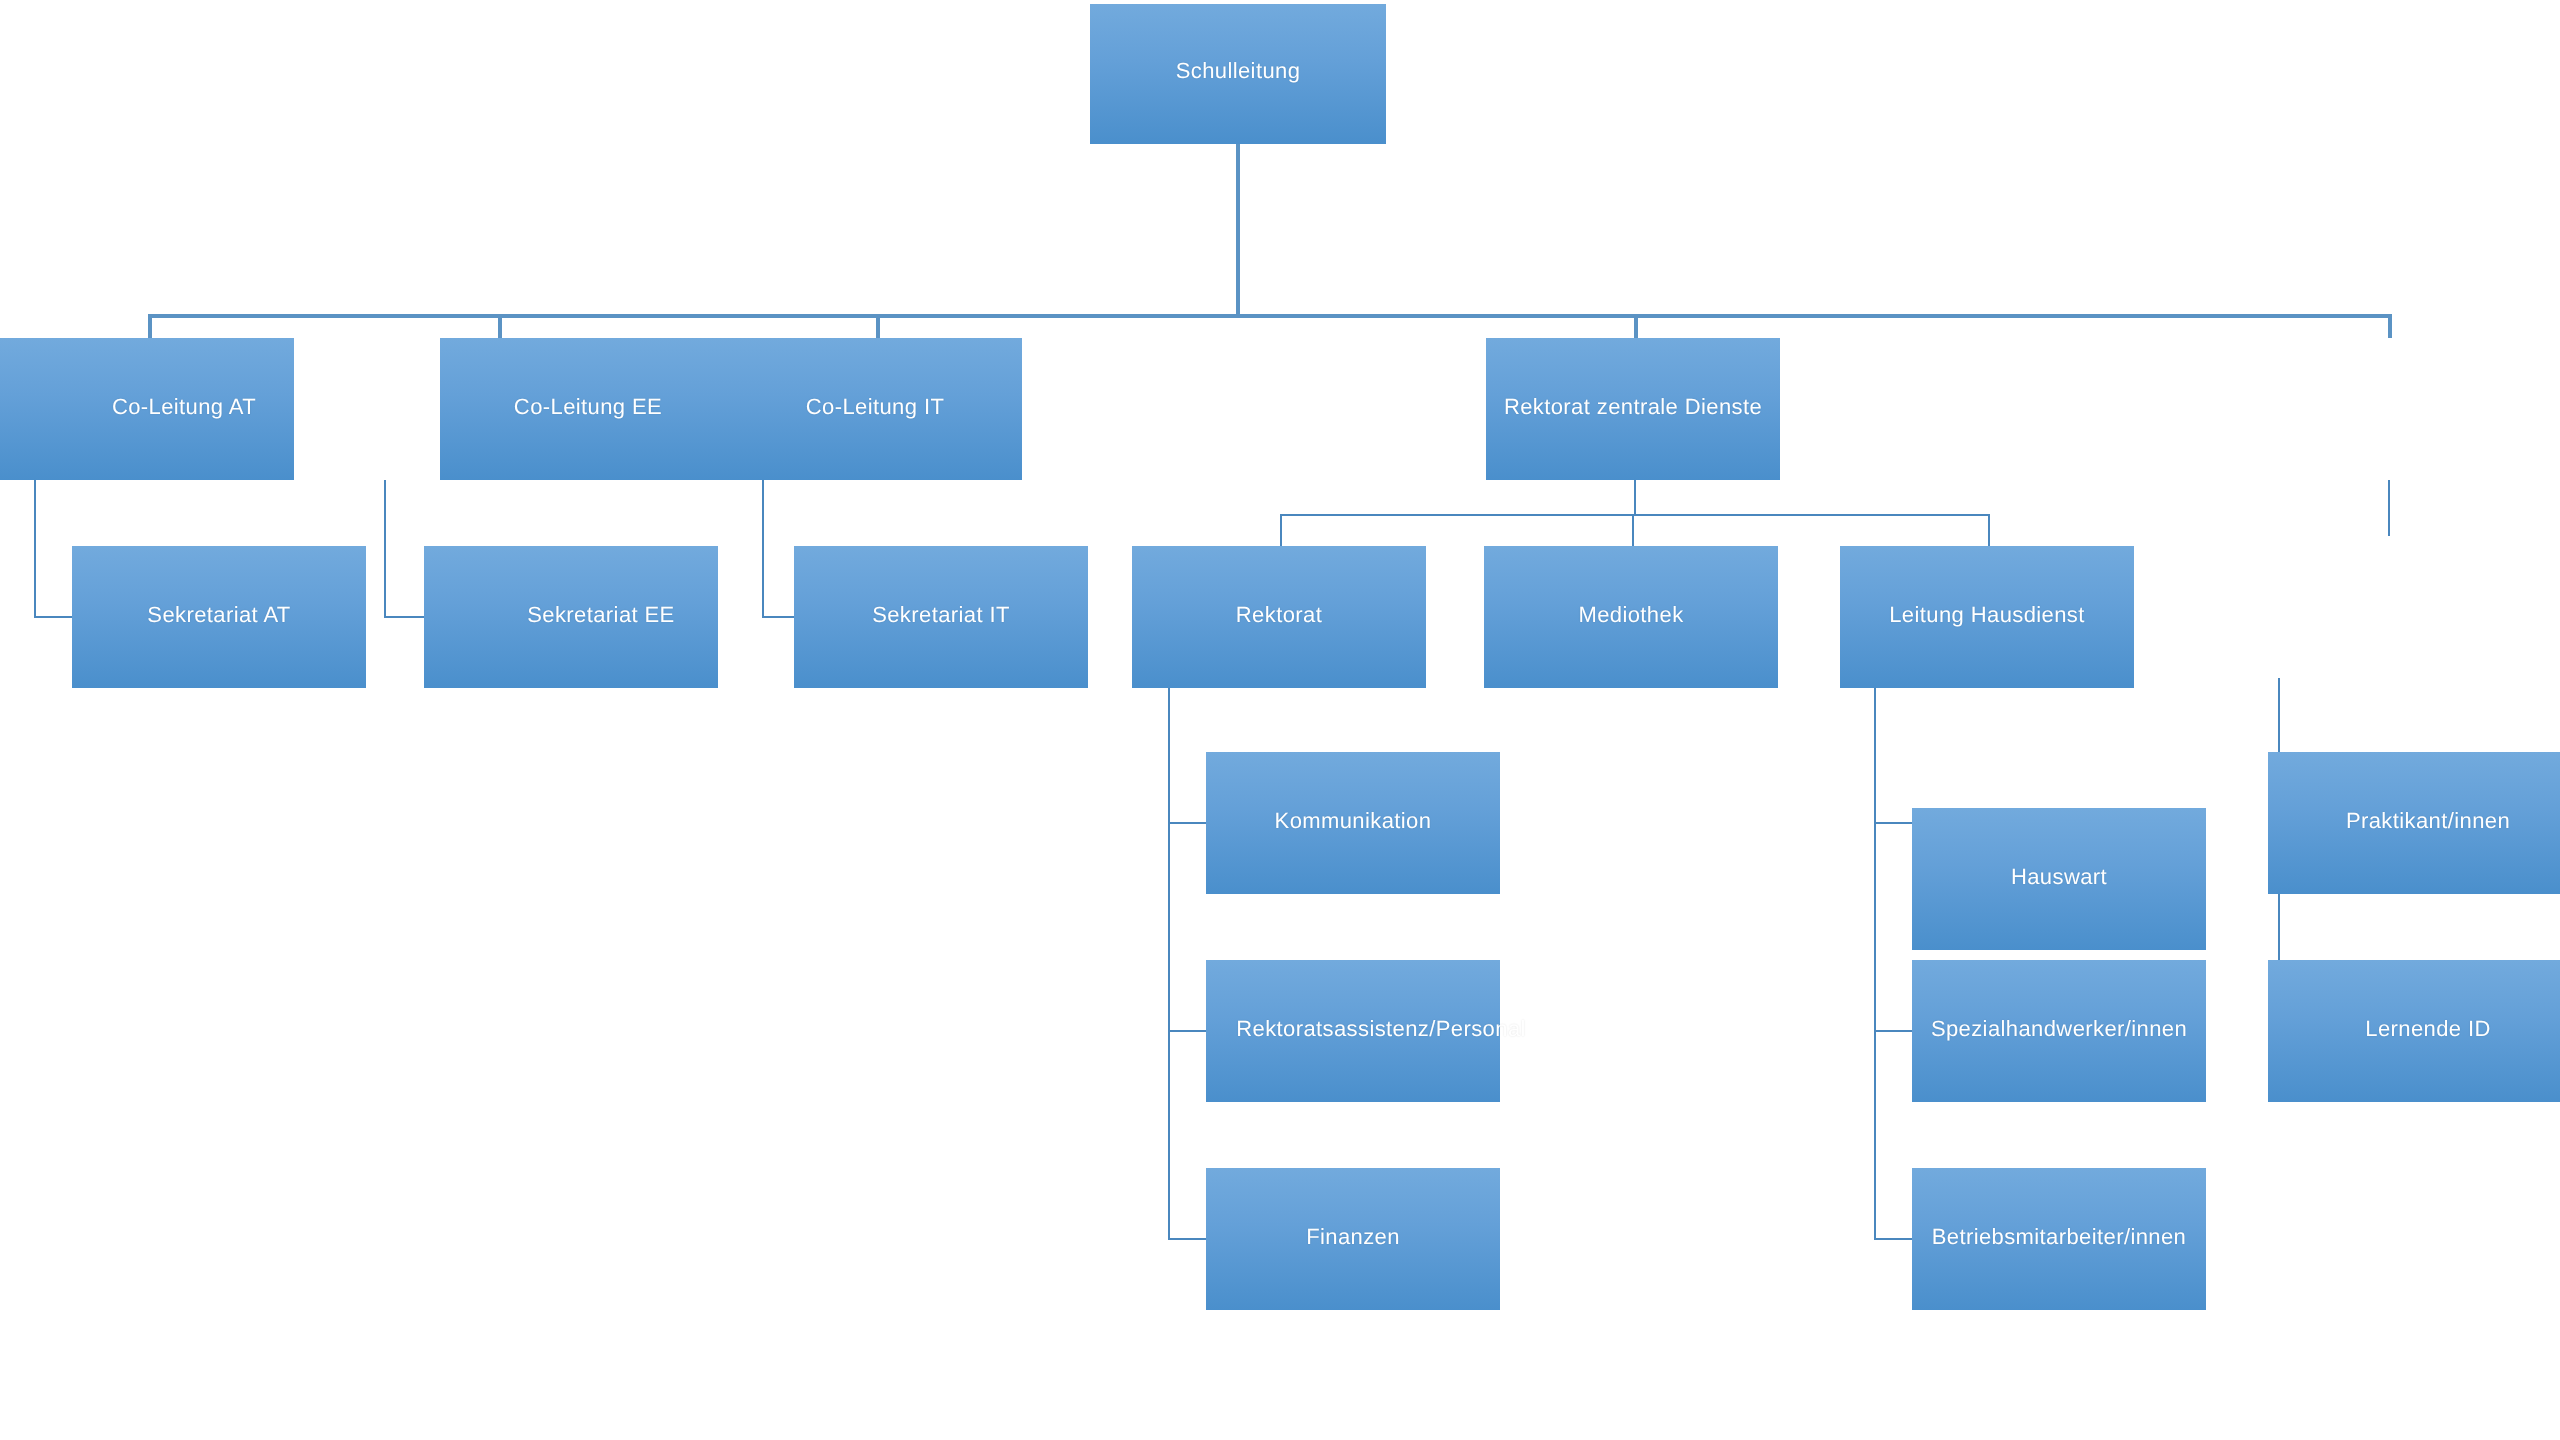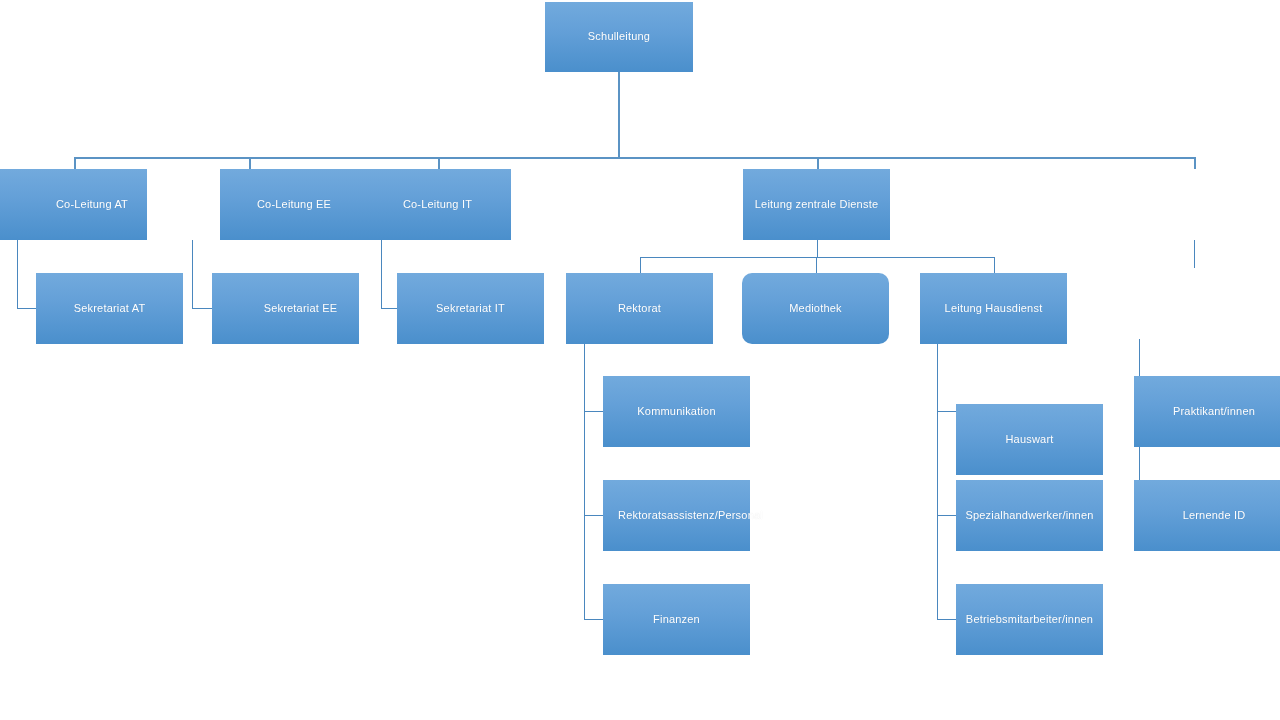--- a/index.html
+++ b/index.html
@@ -89,35 +89,35 @@
     <div class="node" style="left: 0px; top: 169px; width: 147px; height: 71px; padding-left: 43px;">
       <span class="node-label">Co-Leitung AT</span>
     </div>
     <div class="node" style="left: 175px; top: 169px; width: 148px; height: 71px; margin-left: 45px;">
       <span class="node-label">Co-Leitung EE</span>
     </div>
     <div class="node" style="left: 364px; top: 169px; width: 147px; height: 71px;">
       <span class="node-label">Co-Leitung IT</span>
     </div>
     <div class="node" style="left: 743px; top: 169px; width: 147px; height: 71px;">
-      <span class="node-label">Leitung zentrale Dienste</span>
+      <span class="node-label">Rektorat zentrale Dienste</span>
     </div>
     <div class="node" style="left: 36px; top: 273px; width: 147px; height: 71px;">
       <span class="node-label">Sekretariat AT</span>
     </div>
     <div class="node" style="left: 212px; top: 273px; width: 147px; height: 71px; padding-left: 36px;">
       <span class="node-label">Sekretariat EE</span>
     </div>
     <div class="node" style="left: 397px; top: 273px; width: 147px; height: 71px;">
       <span class="node-label">Sekretariat IT</span>
     </div>
     <div class="node" style="left: 566px; top: 273px; width: 147px; height: 71px;">
       <span class="node-label">Rektorat</span>
     </div>
-    <div class="node" style="left: 742px; top: 273px; width: 147px; height: 71px; border-radius: 10px;">
+    <div class="node" style="left: 742px; top: 273px; width: 147px; height: 71px;">
       <span class="node-label">Mediothek</span>
     </div>
     <div class="node" style="left: 920px; top: 273px; width: 147px; height: 71px;">
       <span class="node-label">Leitung Hausdienst</span>
     </div>
     <div class="node" style="left: 603px; top: 376px; width: 147px; height: 71px;">
       <span class="node-label">Kommunikation</span>
     </div>
     <div class="node" style="left: 603px; top: 480px; width: 147px; height: 71px; padding-left: 34px;">
       <span class="node-label">Rektoratsassistenz/Personal</span>

